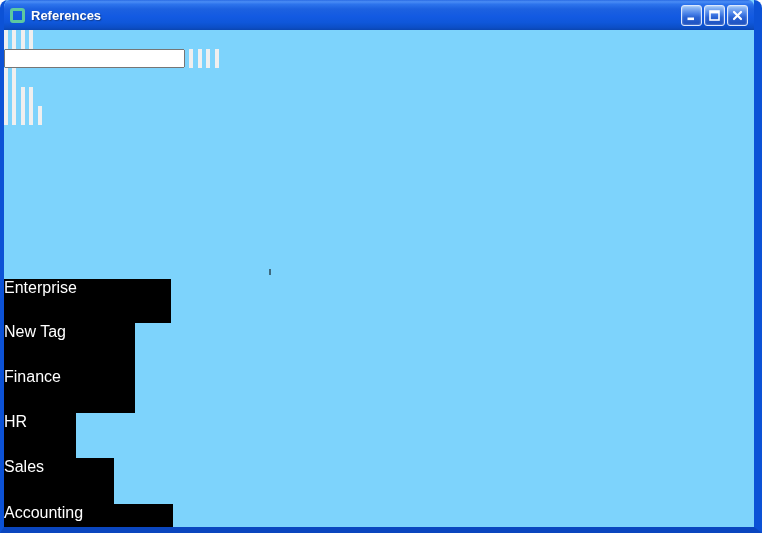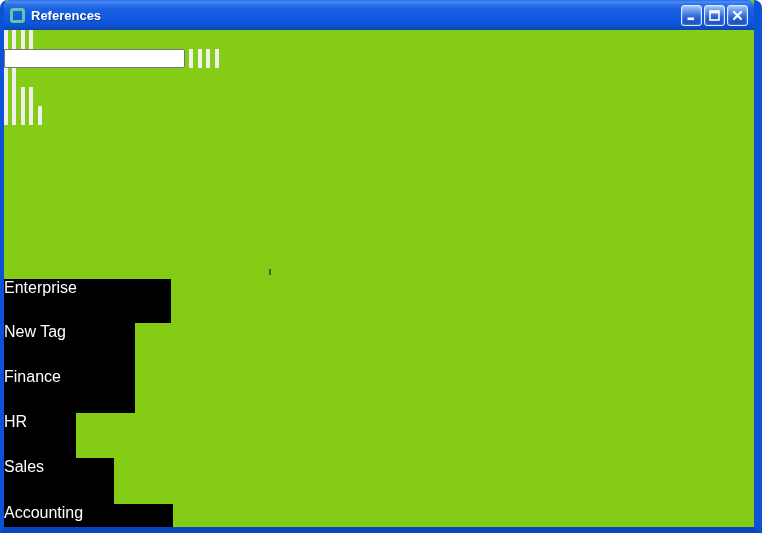--- a/index.html
+++ b/index.html
@@ -1,21 +1,21 @@
 <!DOCTYPE html>
 <html><head>
 <meta charset="utf-8">
 <style>
   * { margin:0; padding:0; box-sizing:border-box; }
   html,body { width:762px; height:533px; font-family:"Liberation Sans",sans-serif; background:#fff; }
 
   .window {
     position:relative; width:762px; height:533px;
     border-left:4px solid #0c52d6; border-right:8px solid #0c52d6; border-bottom:6px solid #0a46bf;
-    border-radius:8px 8px 0 0; overflow:hidden; background:#84cc16;
+    border-radius:8px 8px 0 0; overflow:hidden; background:#7dd3fc;
   }
 
   
   .titlebar {
     height:30px; display:flex; align-items:center; padding:0 6px 0 6px;
     background:linear-gradient(180deg,#2a6be4 0%,#4a8df5 6%,#2d74ec 14%,#1c61e0 30%,#135ae2 55%,#0f57da 75%,#0c4ec6 92%,#0a46b2 100%);
     border-radius:6px 6px 0 0;
   }
   .app-icon { width:15px; height:15px; border:3px solid #5dc9a0; border-radius:3px; margin-right:6px; flex:none; }
   .title { color:#fff; font-weight:bold; font-size:13px; text-shadow:1px 1px 1px #123c8e; flex:1; }

